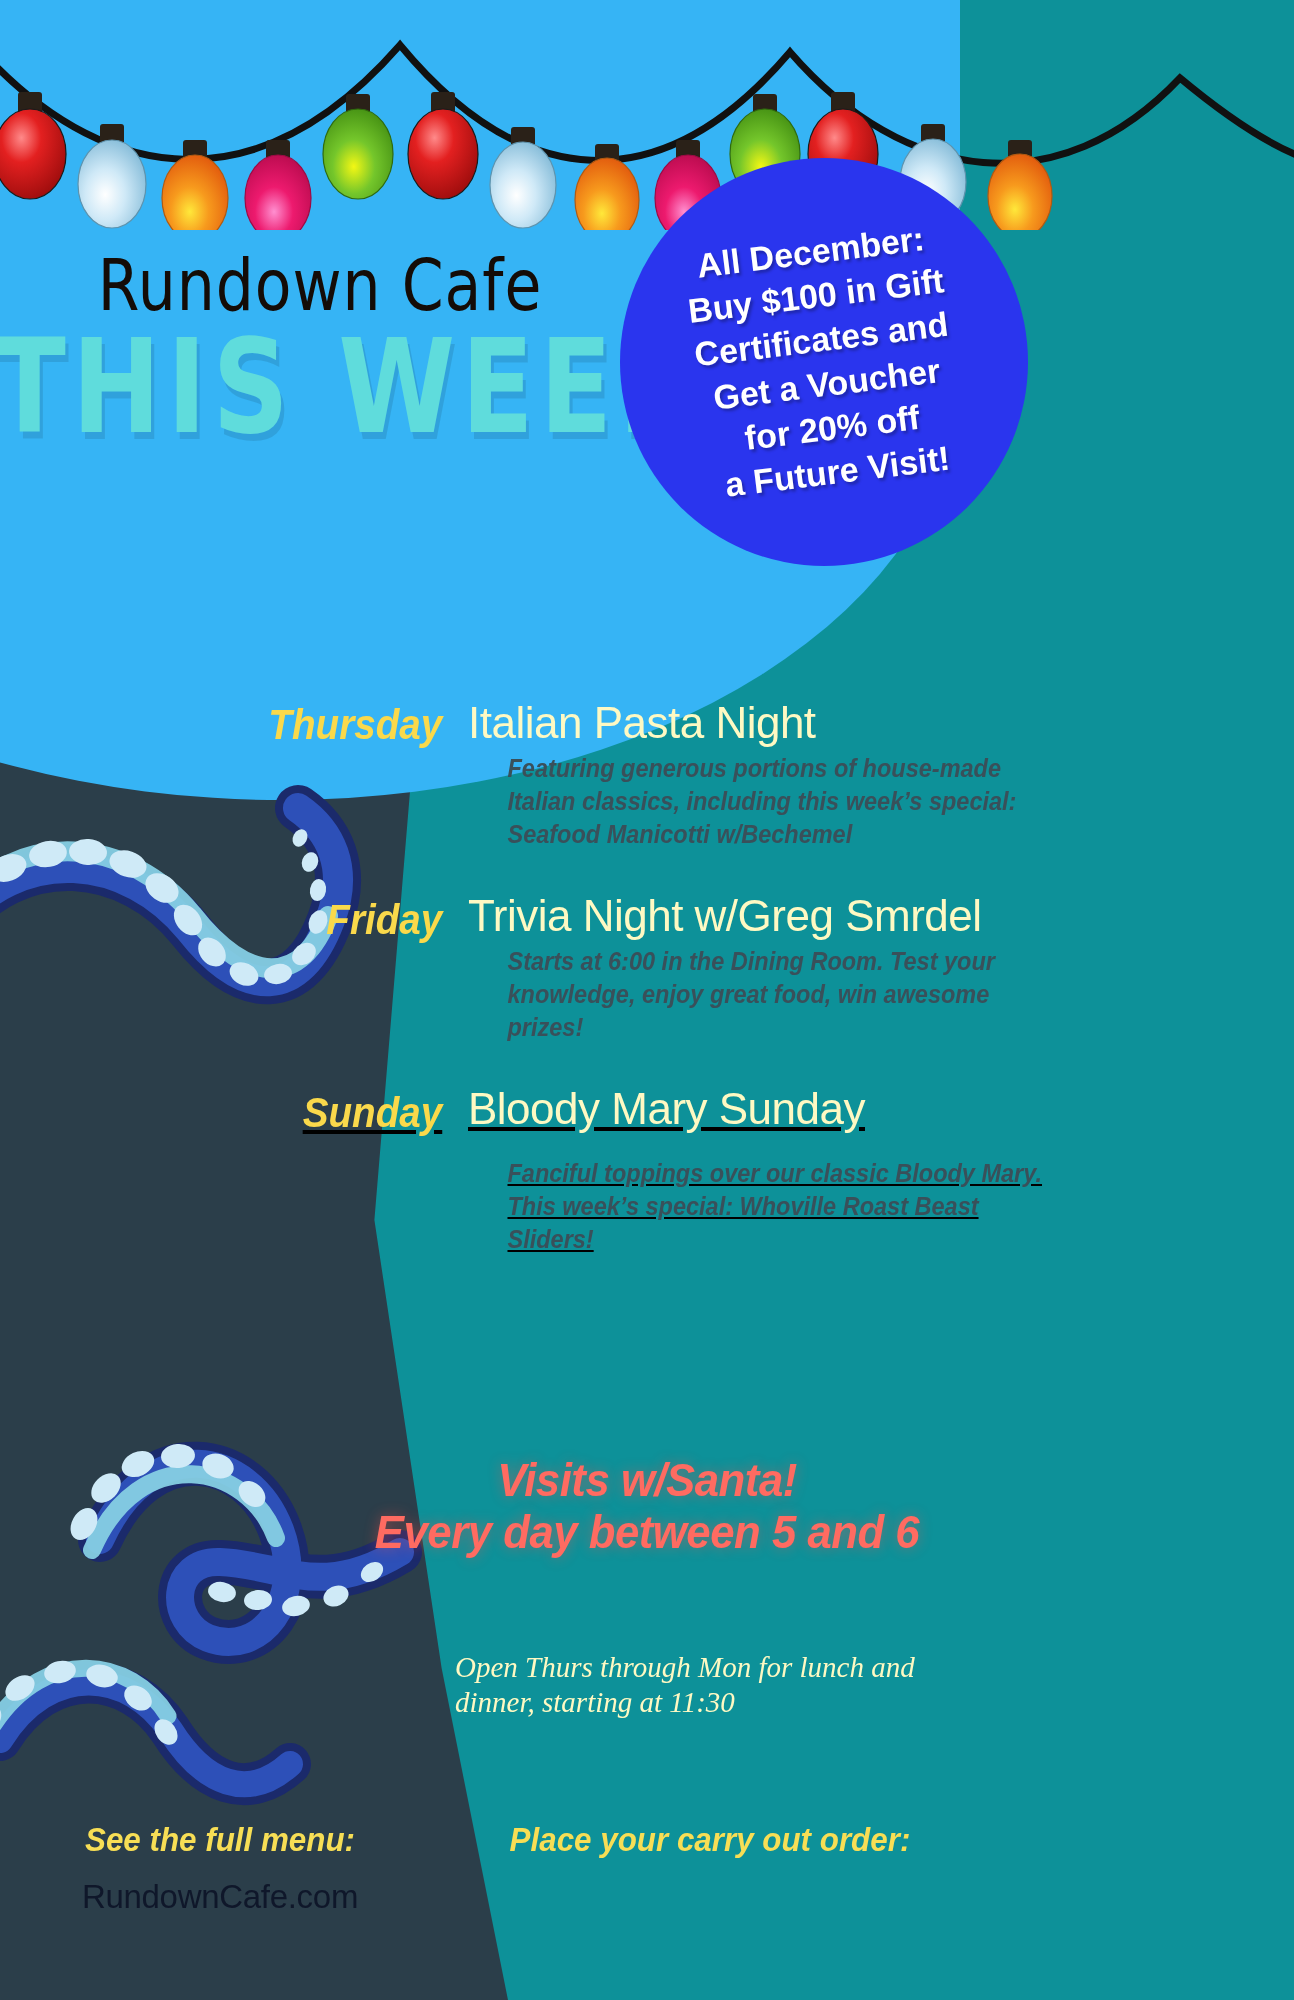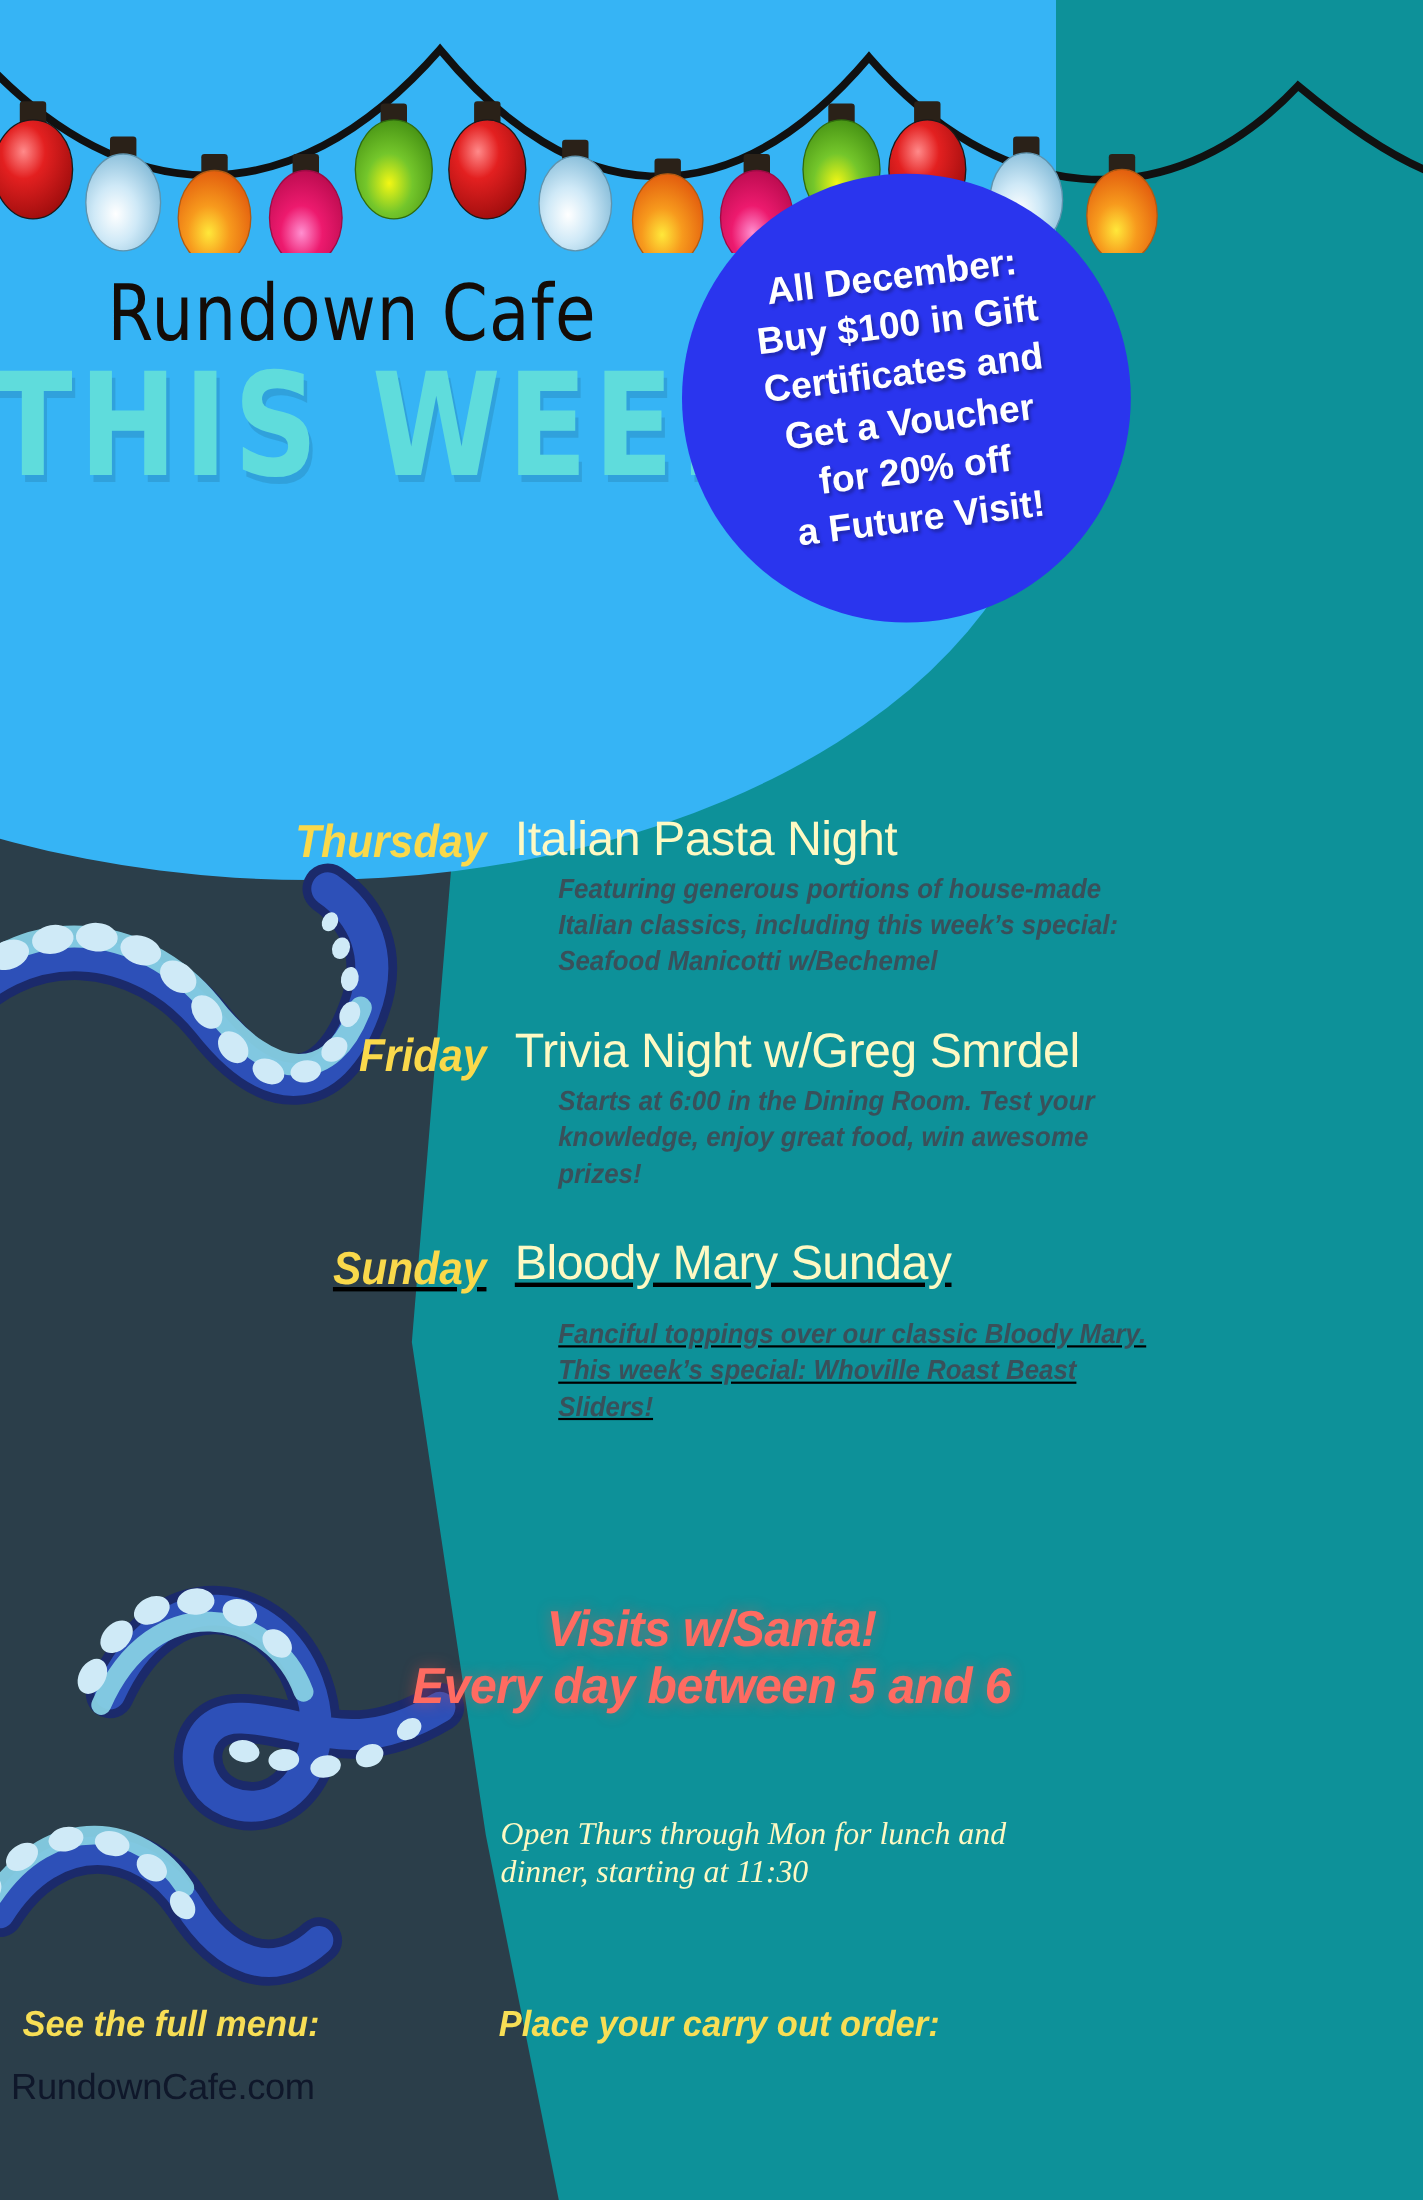--- a/index.html
+++ b/index.html
@@ -97,21 +97,21 @@
     color:#FFFFFF;
     line-height:1.30;
     text-shadow:2px 3px 3px rgba(0,0,0,.28);
     white-space:nowrap;
   }
 
   
   .tentacles{position:absolute;left:-20px;top:600px;width:460px;height:1400px;z-index:3;}
 
   
-  .events{position:absolute;left:0;top:740px;width:1184px;z-index:5;}
+  .events{position:absolute;left:0;top:700px;width:1184px;z-index:5;}
   .event{
     position:relative;
     display:flex;
     align-items:flex-start;
     margin-bottom:22px;
   }
   .day{
     width:440px;
     text-align:right;
     padding-right:28px;
@@ -182,21 +182,21 @@
     font-family:Liberation Serif, serif;
     font-style:italic;
     font-weight:400;
     font-size:29px;
     color:#fef9c3;
     line-height:1.22;
   }
 
   
   .footer{position:absolute;left:0;top:1820px;width:1294px;height:180px;z-index:5;}
-  .foot-col{position:absolute;}
+  .foot-col{position:absolute;text-align:center;}
   .foot-left{left:10px;top:0;width:420px;}
   .foot-right{left:440px;top:0;width:540px;}
   .foot-head{
     font-family:"Liberation Sans", sans-serif;
     font-weight:700;font-style:italic;
     font-size:33px;color:#F7DE55;
     line-height:1.2;transform:scaleX(.95);
     white-space:nowrap;
   }
   .foot-sub{

